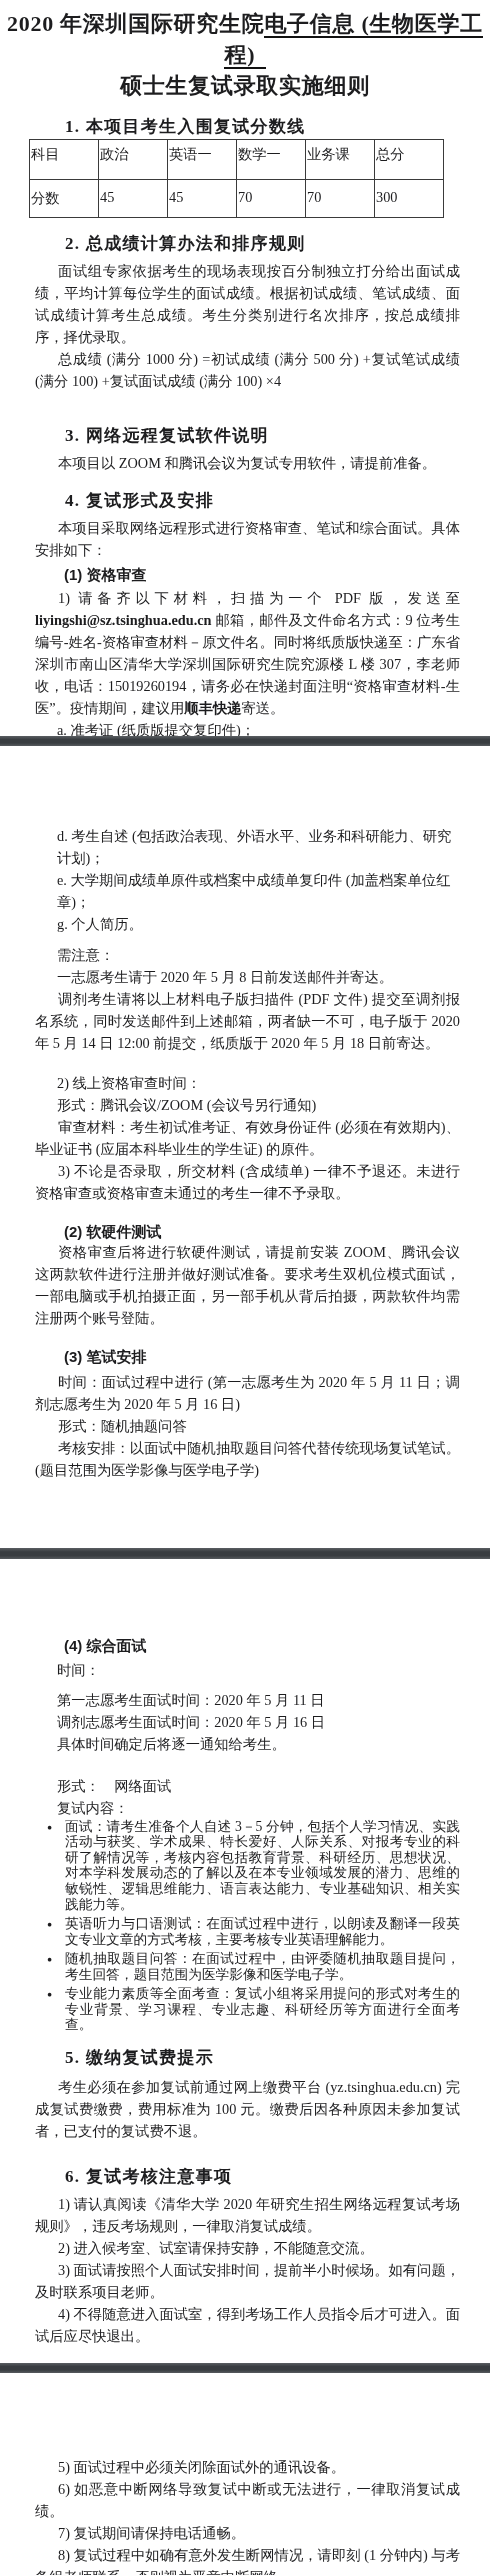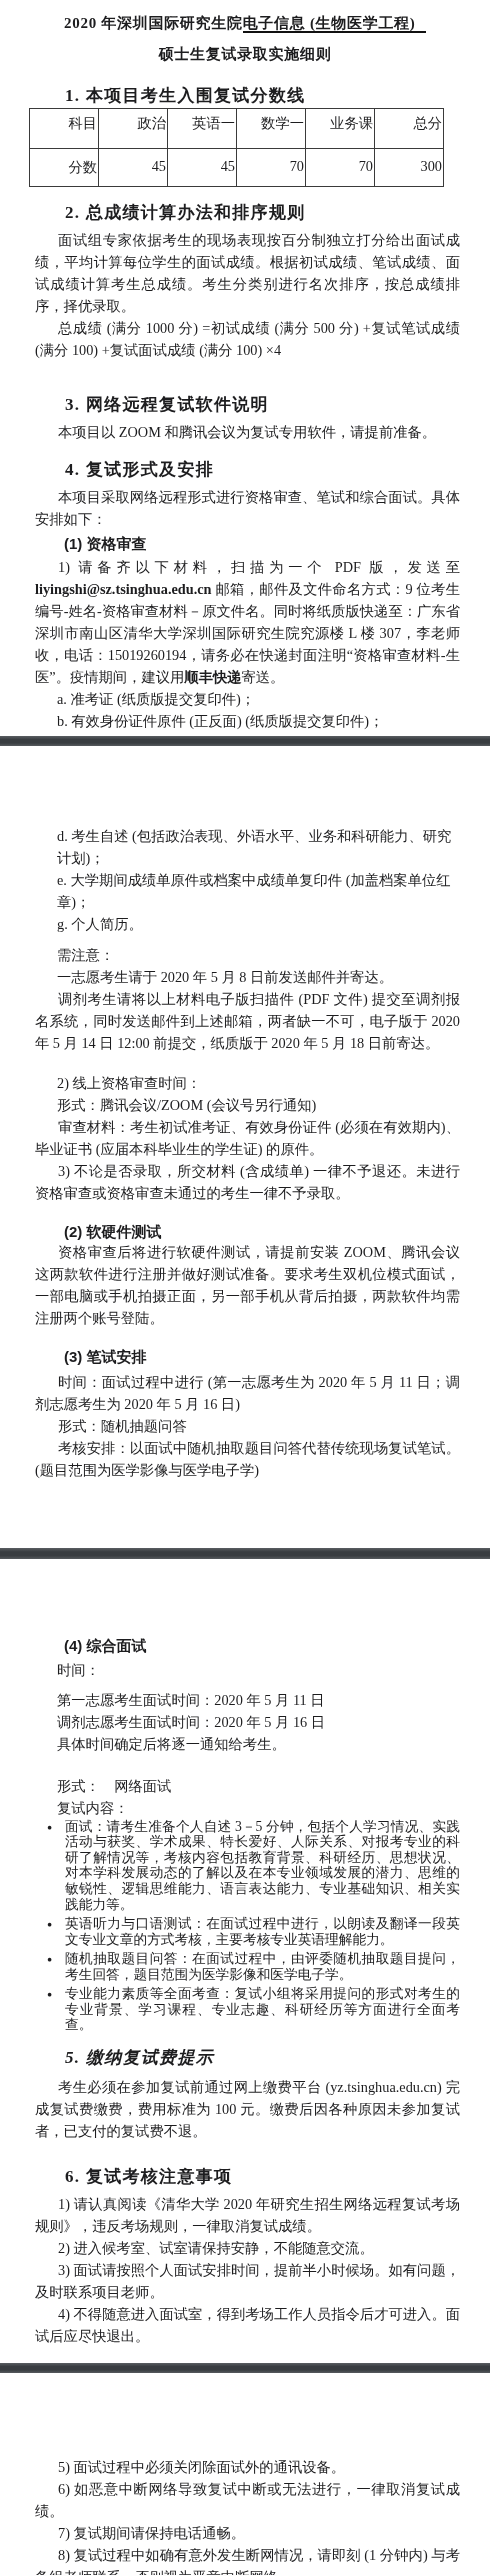--- a/index.html
+++ b/index.html
@@ -12,40 +12,40 @@
   }
   .page{position:relative;width:490px;background:#ffffff;overflow:hidden;}
   .pg1{height:736px;}
   .pg2{height:802px;}
   .pg3{height:804px;}
   .pg4{height:202px;}
   .sep{
     height:10.4px;width:490px;
     background:linear-gradient(to bottom,#5a5e62 0%,#393d41 35%,#393d41 70%,#565a5e 100%);
   }
-  .t1{font-size:15px;font-weight:bold;text-align:center;line-height:31px;letter-spacing:0.7px;}
+  .t1{font-size:22px;font-weight:bold;text-align:center;line-height:31px;letter-spacing:0.7px;}
   .t1 .u{border-bottom:2px solid #111;padding-right:10.4px;}
   .h-sec{
     font-size:17px;font-weight:bold;line-height:20px;
     margin:0 26px 0 65px;letter-spacing:1.3px;
   }
   .h-sub{
     font-size:15px;font-weight:bold;line-height:18px;
     margin:0 26px 0 64px;
     font-family:"Liberation Sans","DejaVu Sans",sans-serif;
   }
   .p{font-size:14.3px;line-height:22px;margin:0 30px 0 35px;text-align:justify;}
   .ind{text-indent:23px;}
   .item{font-size:14.3px;line-height:22px;margin:0 30px 0 57px;}
   .b{font-weight:bold;}
   table.scores{
     border-collapse:collapse;margin-left:29px;width:415px;table-layout:fixed;
   }
   table.scores td{
-    border:1.3px solid #3a3a3a;text-align:right;vertical-align:top;
+    border:1.3px solid #3a3a3a;text-align:left;vertical-align:top;
     font-size:14.3px;
   }
   table.scores .hrow td{height:33px;padding-top:5.2px;}
   table.scores .drow td{height:27px;padding-top:9px;}
   .blist{margin:0 30px 0 65px;}
   .bitem{position:relative;font-size:13.7px;line-height:15.6px;text-align:justify;margin-bottom:3.9px;}
   .bdot{position:absolute;left:-18px;top:1.3px;font-size:8.5px;}
 </style>
 </head>
 <body>
@@ -132,21 +132,21 @@
   <div class="item" style="margin-top:20px;">形式：　网络面试</div>
   <div class="item">复试内容：</div>
 
   <div class="blist" style="margin-top:0;">
     <div class="bitem"><span class="bdot">●</span><span>面试：请考生准备个人自述 3－5 分钟，包括个人学习情况、实践活动与获奖、学术成果、特长爱好、人际关系、对报考专业的科研了解情况等，考核内容包括教育背景、科研经历、思想状况、对本学科发展动态的了解以及在本专业领域发展的潜力、思维的敏锐性、逻辑思维能力、语言表达能力、专业基础知识、相关实践能力等。</span></div>
     <div class="bitem"><span class="bdot">●</span><span>英语听力与口语测试：在面试过程中进行，以朗读及翻译一段英文专业文章的方式考核，主要考核专业英语理解能力。</span></div>
     <div class="bitem"><span class="bdot">●</span><span>随机抽取题目问答：在面试过程中，由评委随机抽取题目提问，考生回答，题目范围为医学影像和医学电子学。</span></div>
     <div class="bitem"><span class="bdot">●</span><span>专业能力素质等全面考查：复试小组将采用提问的形式对考生的专业背景、学习课程、专业志趣、科研经历等方面进行全面考查。</span></div>
   </div>
 
-  <div class="h-sec" style="margin-top:15px;font-style:italic;">5. 缴纳复试费提示</div>
+  <div class="h-sec" style="margin-top:15px;">5. 缴纳复试费提示</div>
   <div class="p ind" style="margin-top:7.8px;">考生必须在参加复试前通过网上缴费平台 (yz.tsinghua.edu.cn) 完成复试费缴费，费用标准为 100 元。缴费后因各种原因未参加复试者，已支付的复试费不退。</div>
 
   <div class="h-sec" style="margin-top:25px;">6. 复试考核注意事项</div>
   <div class="p ind" style="margin-top:5.9px;">1) 请认真阅读《清华大学 2020 年研究生招生网络远程复试考场规则》，违反考场规则，一律取消复试成绩。</div>
   <div class="p ind">2) 进入候考室、试室请保持安静，不能随意交流。</div>
   <div class="p ind">3) 面试请按照个人面试安排时间，提前半小时候场。如有问题，及时联系项目老师。</div>
   <div class="p ind">4) 不得随意进入面试室，得到考场工作人员指令后才可进入。面试后应尽快退出。</div>
 </div>
 
 <div class="sep"></div>

